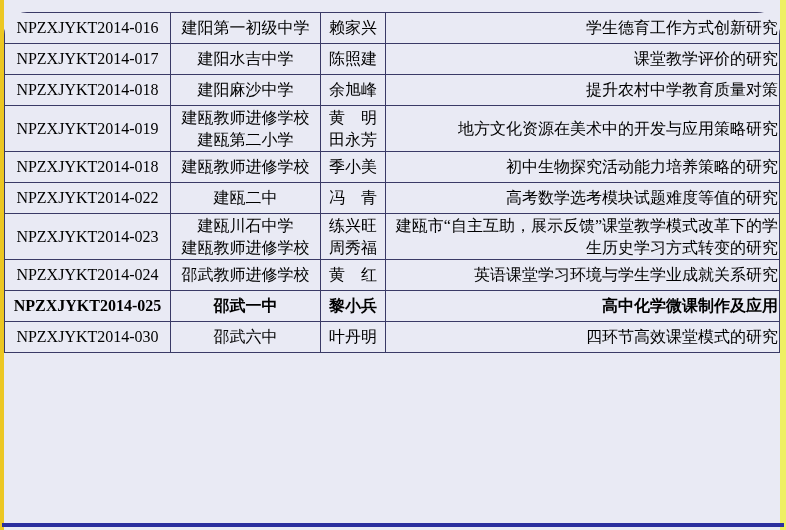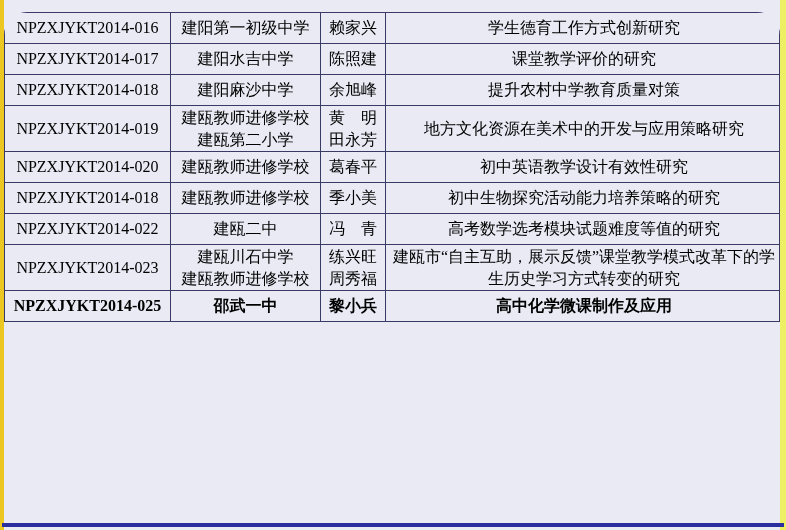--- a/index.html
+++ b/index.html
@@ -42,21 +42,21 @@
   }
   table.projects td {
     border: 1px solid #3a3a66;
     text-align: center;
     vertical-align: middle;
     padding: 1px 2px;
     line-height: 1.32;
     overflow: hidden;
   }
   table.projects td.col-title {
-    text-align: center;
+    text-align: right;
     padding-left: 4px;
     padding-right: 1px;
   }
   tr.single { height: 31px; }
   tr.tall   { height: 46px; margin-top: 48px; }
   tr.bold td { font-weight: bold; }
 </style>
 </head>
 <body>
 
@@ -88,48 +88,54 @@
             <td class="col-leader"><span>余旭峰</span></td>
             <td class="col-title"><span>提升农村中学教育质量对策</span></td>
           </tr>
           <tr class="tall">
             <td class="col-id"><span>NPZXJYKT2014-019</span></td>
             <td class="col-school"><span>建瓯教师进修学校</span><br><span>建瓯第二小学</span></td>
             <td class="col-leader"><span>黄　明</span><br><span>田永芳</span></td>
             <td class="col-title"><span>地方文化资源在美术中的开发与应用策略研究</span></td>
           </tr>
           <tr class="single">
-            <td class="col-id"><span>NPZXJYKT2014-020</span></td>
-            <td class="col-school"><span>建瓯教师进修学校</span></td>
-            <td class="col-leader"><span>葛春平</span></td>
-            <td class="col-title"><span>初中英语教学设计有效性研究</span></td>
-          </tr>
-          <tr class="single">
             <td class="col-id"><span>NPZXJYKT2014-018</span></td>
             <td class="col-school"><span>建瓯教师进修学校</span></td>
             <td class="col-leader"><span>季小美</span></td>
             <td class="col-title"><span>初中生物探究活动能力培养策略的研究</span></td>
           </tr>
           <tr class="single">
             <td class="col-id"><span>NPZXJYKT2014-022</span></td>
             <td class="col-school"><span>建瓯二中</span></td>
             <td class="col-leader"><span>冯　青</span></td>
             <td class="col-title"><span>高考数学选考模块试题难度等值的研究</span></td>
           </tr>
           <tr class="tall">
             <td class="col-id"><span>NPZXJYKT2014-023</span></td>
             <td class="col-school"><span>建瓯川石中学</span><br><span>建瓯教师进修学校</span></td>
             <td class="col-leader"><span>练兴旺</span><br><span>周秀福</span></td>
             <td class="col-title"><span>建瓯市“自主互助，展示反馈”课堂教学模式改革下的学生历史学习方式转变的研究</span></td>
           </tr>
+          <tr class="single">
+            <td class="col-id"><span>NPZXJYKT2014-024</span></td>
+            <td class="col-school"><span>邵武教师进修学校</span></td>
+            <td class="col-leader"><span>黄　红</span></td>
+            <td class="col-title"><span>英语课堂学习环境与学生学业成就关系研究</span></td>
+          </tr>
           <tr class="single bold">
             <td class="col-id"><span>NPZXJYKT2014-025</span></td>
             <td class="col-school"><span>邵武一中</span></td>
             <td class="col-leader"><span>黎小兵</span></td>
             <td class="col-title"><span>高中化学微课制作及应用</span></td>
+          </tr>
+          <tr class="single">
+            <td class="col-id"><span>NPZXJYKT2014-030</span></td>
+            <td class="col-school"><span>邵武六中</span></td>
+            <td class="col-leader"><span>叶丹明</span></td>
+            <td class="col-title"><span>四环节高效课堂模式的研究</span></td>
           </tr>
         </tbody>
     </table>
   </div>
   <div class="edge-left" style="background: rgb(236, 199, 34);"></div>
   <div class="edge-right" style="background: rgb(238, 240, 99);"></div>
   <div class="bottom-bar" style="background: rgb(43, 47, 158);"></div>
 </div>
 
 </body></html>

